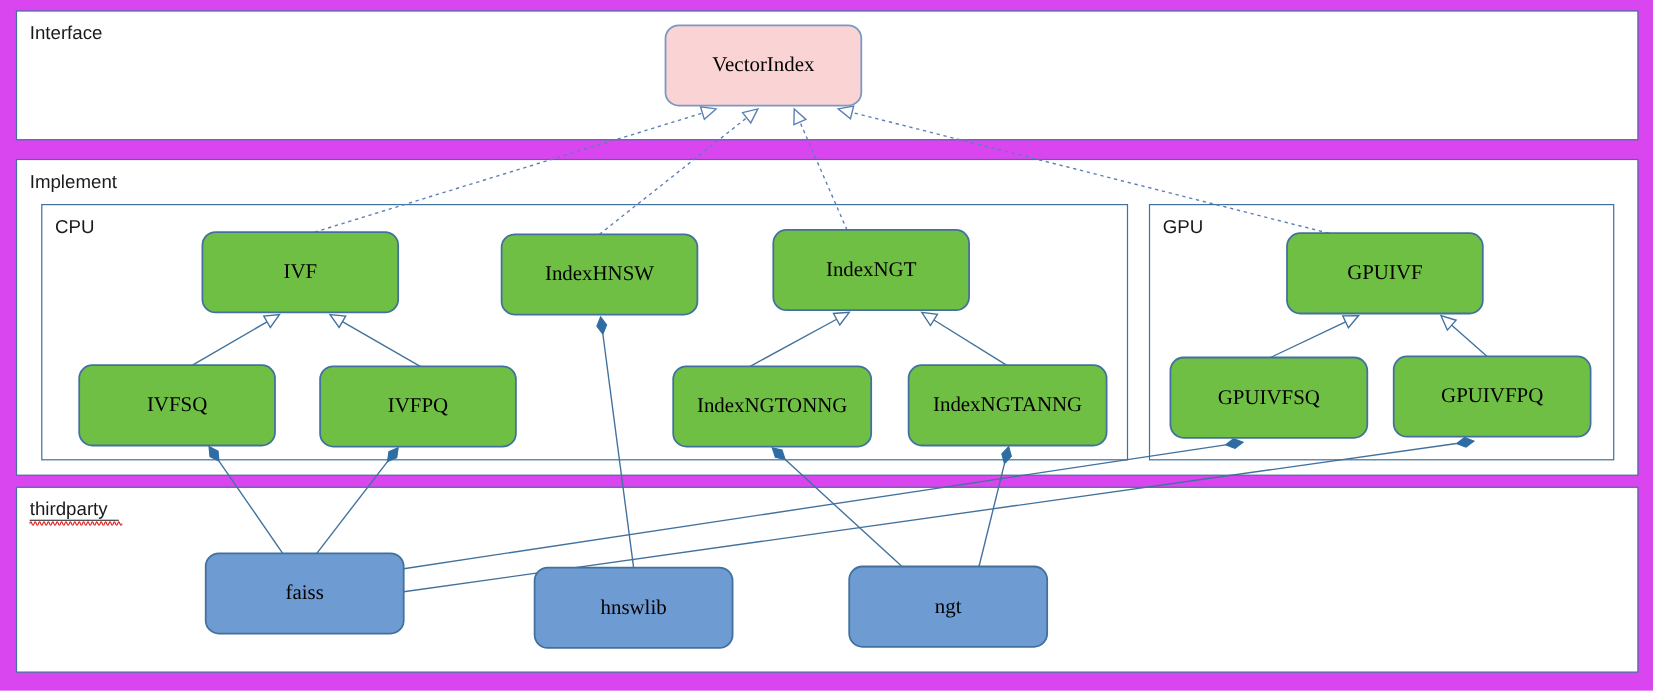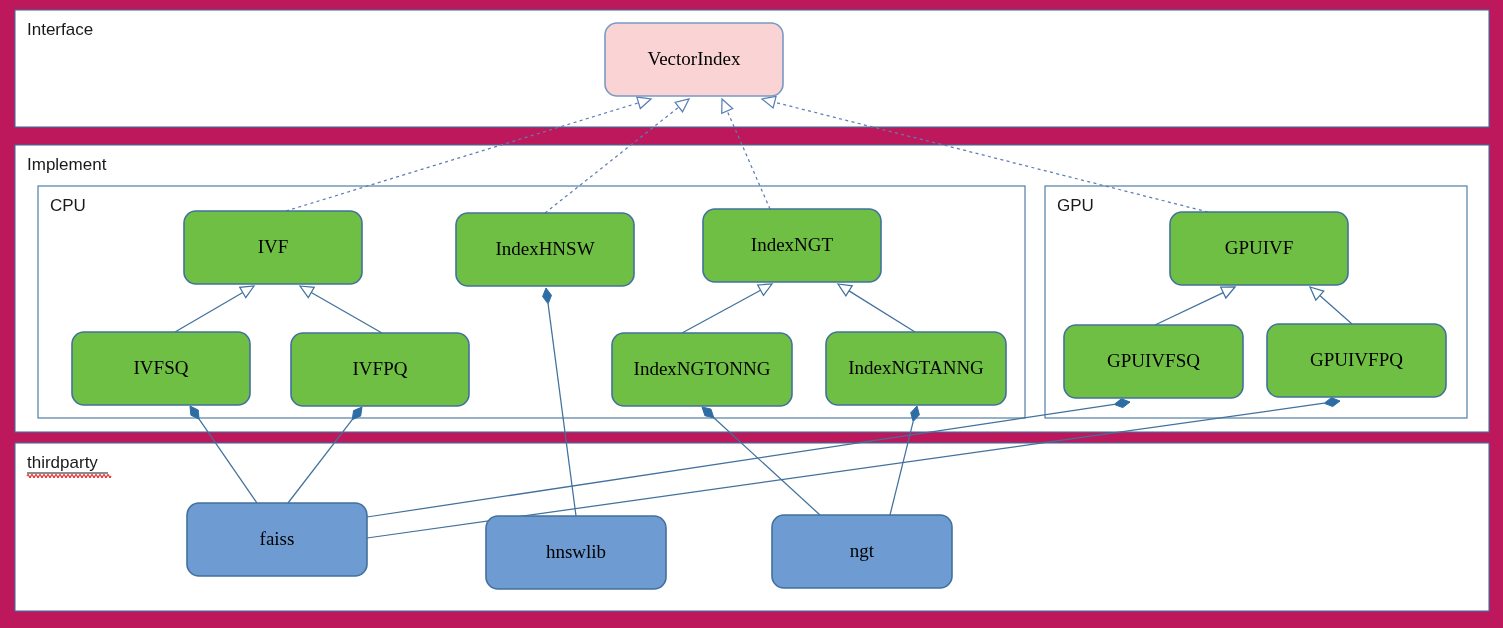--- a/index.html
+++ b/index.html
@@ -7,21 +7,21 @@
     padding: 0;
     background: #ffffff;
   }
   body {
     font-family: "Liberation Sans", sans-serif;
   }
   #canvas {
     position: relative;
     width: 1503px;
     height: 628px;
-    background: #be185d;
+    background: #d946ef;
     overflow: hidden;
   }
   svg.diagram {
     position: absolute;
     top: 0;
     left: 0;
     width: 1503px;
     height: 628px;
   }
   .panel-rect {

